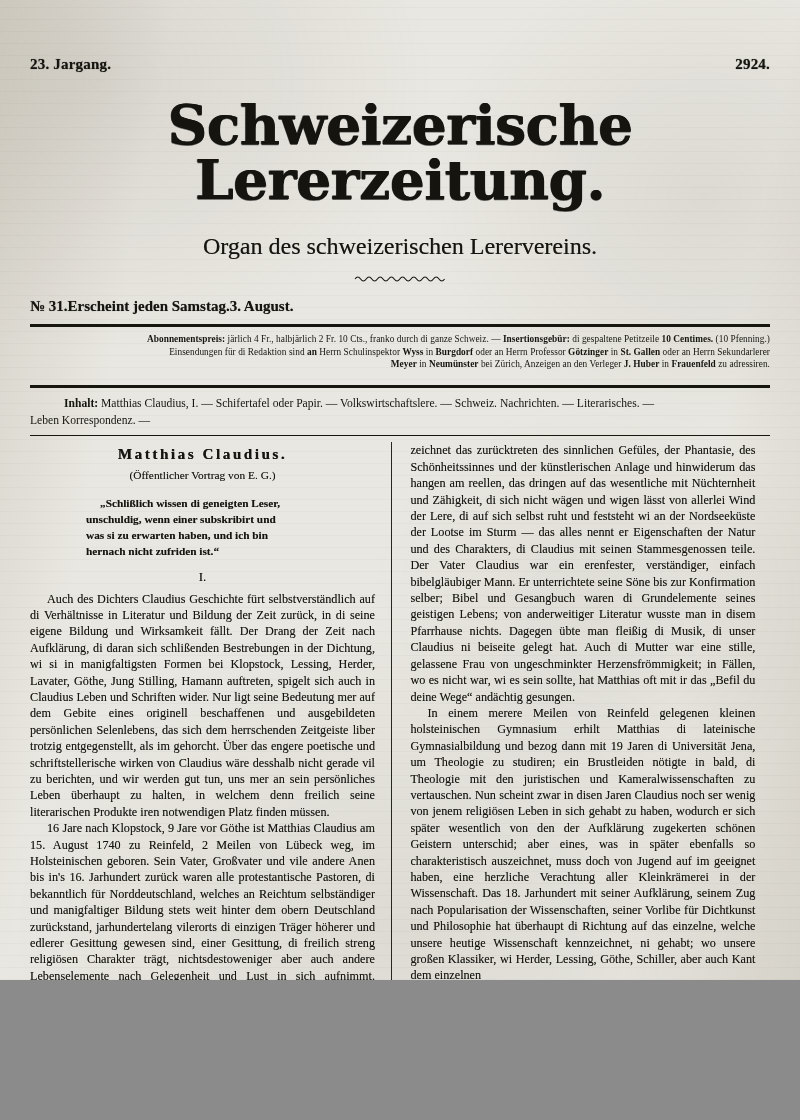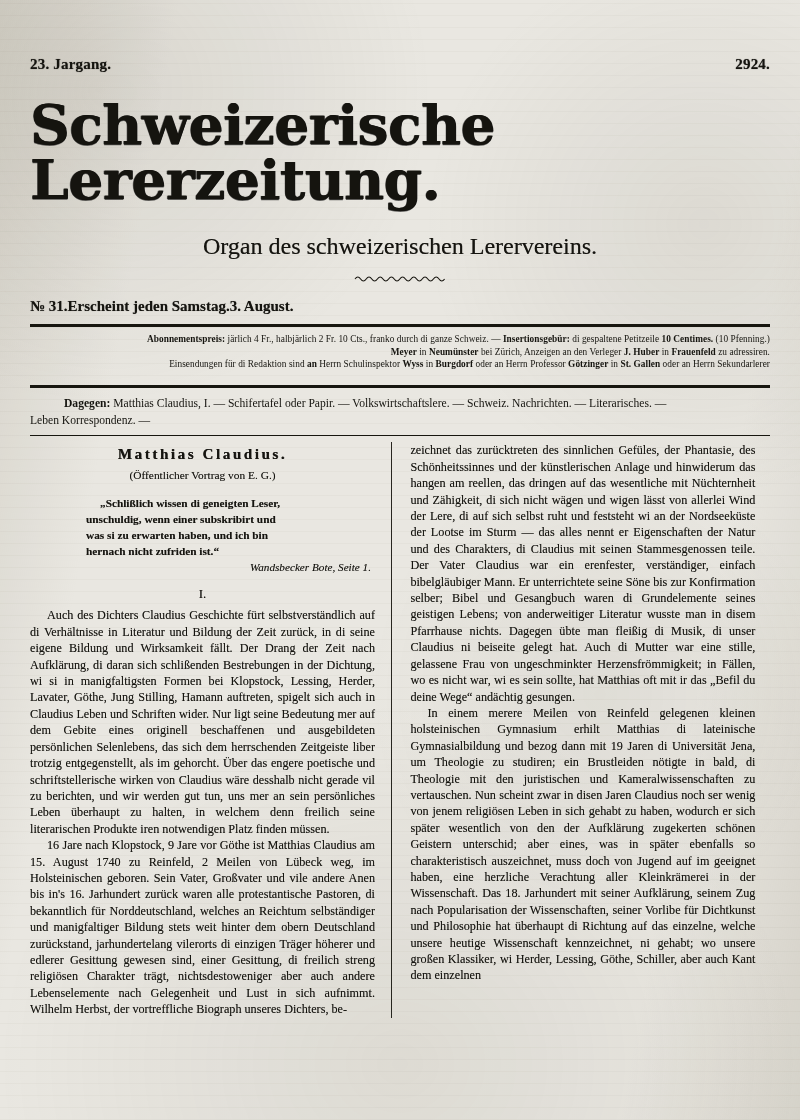--- a/index.html
+++ b/index.html
@@ -3,21 +3,21 @@
 <meta charset="utf-8">
 <style>
   html, body {
     margin: 0;
     padding: 0;
     background: #8b8b8b;
   }
   .page {
     position: relative;
     width: 800px;
-    height: 1120px;
+    height: 980px;
     margin: 0 auto;
     background: #e9e7e1;
     overflow: hidden;
     font-family: "Liberation Serif", "DejaVu Serif", serif;
     color: #15140f;
   }
   
   .page::before {
     content: "";
     position: absolute;
@@ -55,21 +55,21 @@
     align-items: baseline;
     padding-top: 56px;
     font-weight: bold;
     font-size: 15px;
     letter-spacing: .2px;
     font-family: "Liberation Serif", serif;
   }
   .volume-line span { text-shadow: 0 0 1px rgba(0,0,0,.55); }
 
   .masthead-title {
-    text-align: left;
+    text-align: center;
     margin-top: 24px;
     font-size: 55px;
     line-height: 1;
     font-weight: bold;
     letter-spacing: -0.5px;
     font-family: "DejaVu Serif", serif;
     text-shadow: 0.6px 0 0 rgba(0,0,0,.85), -0.6px 0 0 rgba(0,0,0,.5), 0 0.5px 0 rgba(0,0,0,.6);
     transform: scaleX(1.0);
   }
   .masthead-sub {
@@ -217,51 +217,50 @@
     </div>
 
     <hr class="rule-thick">
     <hr class="rule-thin">
 
     <div class="fineprint">
       <span class="ln">
         <b>Abonnementspreis:</b><span> järlich 4 Fr., halbjärlich 2 Fr. 10 Cts., franko durch di ganze Schweiz. — </span><b>Insertionsgebür:</b><span> di gespaltene Petitzeile </span><b>10 Centimes.</b><span> (10 Pfenning.)</span>
       </span>
       <span class="ln">
+        <span>Einsendungen für di Redaktion sind </span><b>an</b><span> Herrn Schulinspektor </span><b>Wyss</b><span> in </span><b>Burgdorf</b><span> oder an Herrn Professor </span><b>Götzinger</b><span> in </span><b>St. Gallen</b><span> oder an Herrn Sekundarlerer</span>
+      </span>
+      <span class="ln">
         <b>Meyer</b><span> in </span><b>Neumünster</b><span> bei Zürich, Anzeigen an den Verleger </span><b>J. Huber</b><span> in </span><b>Frauenfeld</b><span> zu adressiren.</span>
       </span>
-      <span class="ln">
-        <span>Einsendungen für di Redaktion sind </span><b>an</b><span> Herrn Schulinspektor </span><b>Wyss</b><span> in </span><b>Burgdorf</b><span> oder an Herrn Professor </span><b>Götzinger</b><span> in </span><b>St. Gallen</b><span> oder an Herrn Sekundarlerer</span>
-      </span>
     </div>
 
     <hr class="rule-thick">
     <hr class="rule-thin">
 
     <div class="contents">
       <div style="padding-left:34px;">
-        <b>Dagegen:</b><span> Matthias Claudius, I. — Schifertafel oder Papir. — Volkswirtschaftslere. — Schweiz. Nachrichten. — Literarisches. —</span>
+        <b>Inhalt:</b><span> Matthias Claudius, I. — Schifertafel oder Papir. — Volkswirtschaftslere. — Schweiz. Nachrichten. — Literarisches. —</span>
       </div>
       <div>Leben Korrespondenz. —</div>
     </div>
 
     <hr class="rule-thin">
 
     <div class="columns">
 
       <div class="col left">
         <div class="art-title">Matthias Claudius.</div>
         <div class="art-byline">(Öffentlicher Vortrag von E. G.)</div>
 
         <div class="epigraph">
           <div class="first">„Schlißlich wissen di geneigten Leser,</div>
           <div>unschuldig, wenn einer subskribirt und</div>
           <div>was si zu erwarten haben, und ich bin</div>
           <div>hernach nicht zufriden ist.“</div>
-          <div class="epigraph-src">Wandsbecker Bote, Seite 1.</div>
         </div>
 
         <div class="section-num">I.</div>
 
         <p>Auch des Dichters Claudius Geschichte fürt selbstverständlich auf di Verhältnisse in Literatur und Bildung der Zeit zurück, in di seine eigene Bildung und Wirksamkeit fällt. Der Drang der Zeit nach Aufklärung, di daran sich schlißenden Bestrebungen in der Dichtung, wi si in manigfaltigsten Formen bei Klopstock, Lessing, Herder, Lavater, Göthe, Jung Stilling, Hamann auftreten, spigelt sich auch in Claudius Leben und Schriften wider. Nur ligt seine Bedeutung mer auf dem Gebite eines originell beschaffenen und ausgebildeten persönlichen Selenlebens, das sich dem herrschenden Zeitgeiste liber trotzig entgegenstellt, als im gehorcht. Über das engere poetische und schriftstellerische wirken von Claudius wäre desshalb nicht gerade vil zu berichten, und wir werden gut tun, uns mer an sein persönliches Leben überhaupt zu halten, in welchem denn freilich seine literarischen Produkte iren notwendigen Platz finden müssen.</p>
         <p>16 Jare nach Klopstock, 9 Jare vor Göthe ist Matthias Claudius am 15. August 1740 zu Reinfeld, 2 Meilen von Lübeck weg, im Holsteinischen geboren. Sein Vater, Großvater und vile andere Anen bis in's 16. Jarhundert zurück waren alle protestantische Pastoren, di bekanntlich für Norddeutschland, welches an Reichtum selbständiger und manigfaltiger Bildung stets weit hinter dem obern Deutschland zurückstand, jarhundertelang vilerorts di einzigen Träger höherer und edlerer Gesittung gewesen sind, einer Gesittung, di freilich streng religiösen Charakter trägt, nichtsdestoweniger aber auch andere Lebenselemente nach Gelegenheit und Lust in sich aufnimmt. Wilhelm Herbst, der vortreffliche Biograph unseres Dichters, be-</p>
       </div>
 
       <div class="col-divider"></div>
 

